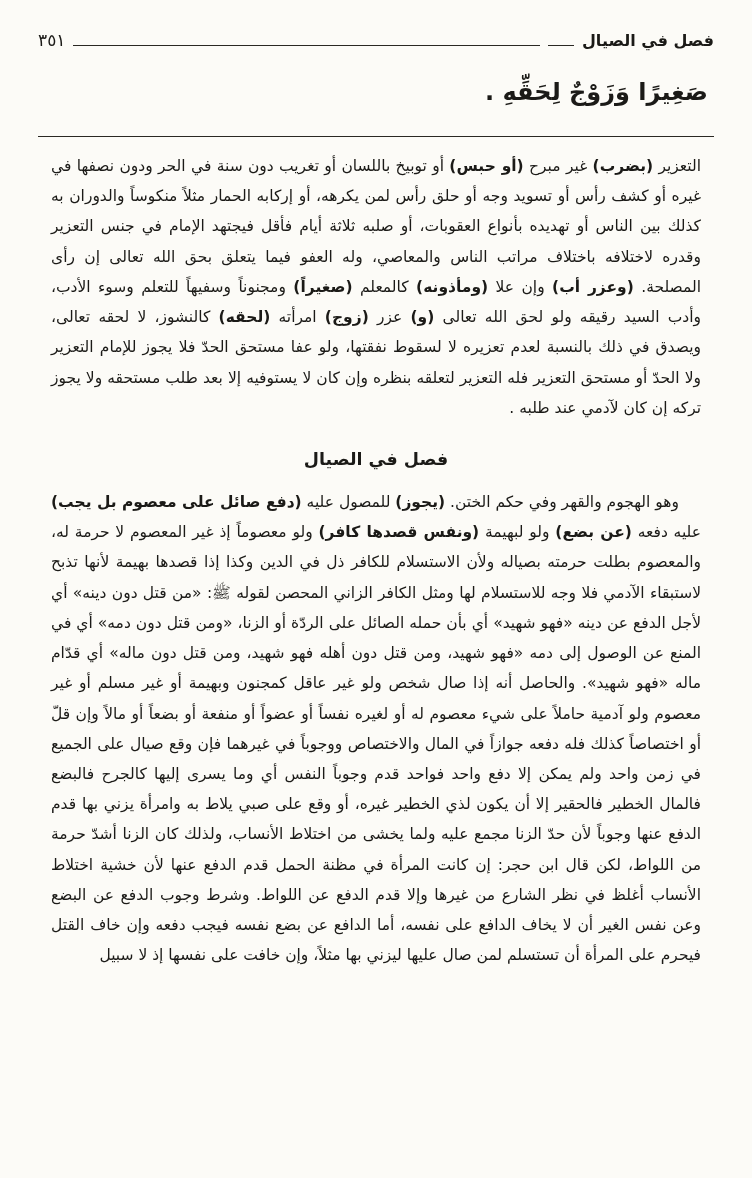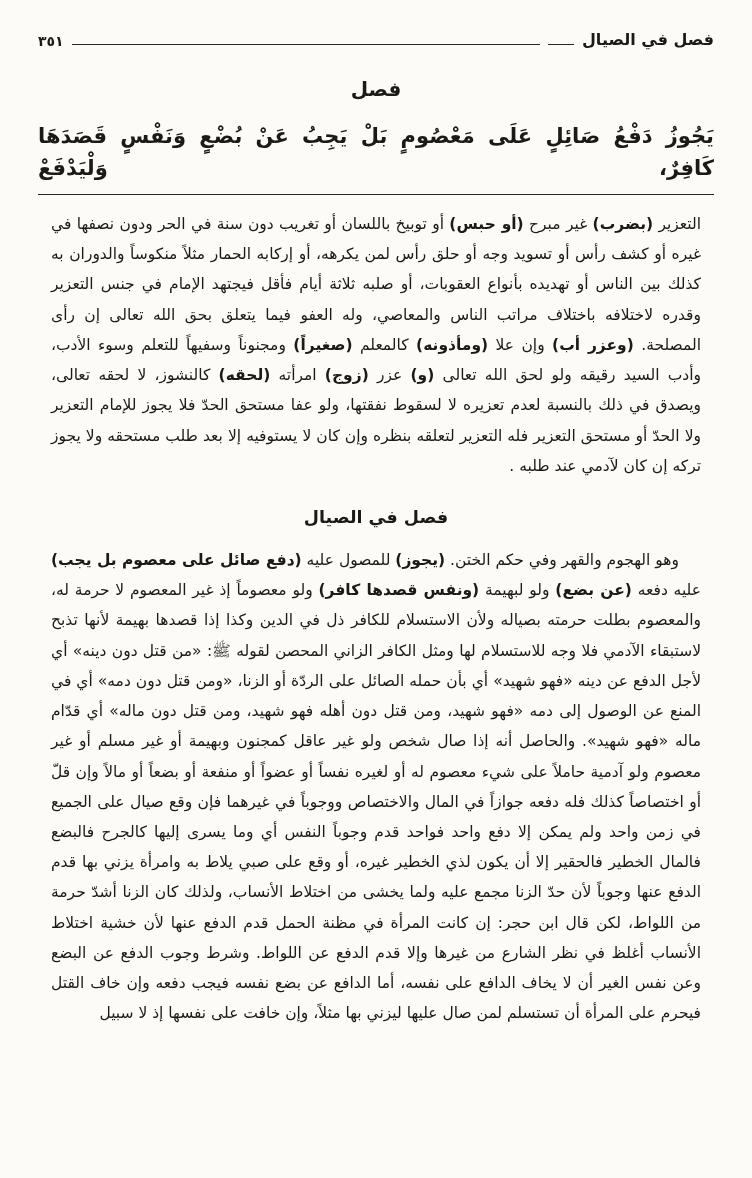--- a/index.html
+++ b/index.html
@@ -37,22 +37,22 @@
   .header-rule {
     flex: 1;
     border-bottom: 1.6px solid #2a2823;
     height: 1px;
     margin-bottom: 6px;
   }
   .header-rule.short {
     flex: 0 0 26px;
   }
   .page-number {
-    font-weight: bold;
-    font-size: 14px;
+    font-weight: normal;
+    font-size: 17px;
     white-space: nowrap;
     padding-bottom: 2px;
   }
   
   .matn-carryover {
     font-size: 24px;
     font-weight: bold;
     text-align: right;
     padding-right: 6px;
     margin: 18px 0 30px 0;
@@ -102,23 +102,22 @@
 
 <div class="page">
 
   <div class="running-header">
     <span class="header-title">فصل في الصيال</span>
     <span class="header-rule short"></span>
     <span class="header-rule"></span>
     <span class="page-number">٣٥١</span>
   </div>
 
+  <div class="matn-carryover">صَغِيرًا وَزَوْجٌ لِحَقِّهِ .</div>
 
-  <div class="fasl-heading">فصل</div>
-  <div class="matn-line">يَجُوزُ دَفْعُ صَائِلٍ عَلَى مَعْصُومٍ بَلْ يَجِبُ عَنْ بُضْعٍ وَنَفْسٍ قَصَدَهَا كَافِرٌ، وَلْيَدْفَعْ</div>
   <hr class="matn-rule">
 
   <p class="commentary"><span>التعزير </span><span class="bold">(بضرب)</span><span> غير مبرح </span><span class="bold">(أو حبس)</span><span> أو توبيخ باللسان أو تغريب دون سنة في الحر ودون نصفها في غيره أو كشف رأس أو تسويد وجه أو حلق رأس لمن يكرهه، أو إركابه الحمار مثلاً منكوساً والدوران به كذلك بين الناس أو تهديده بأنواع العقوبات، أو صلبه ثلاثة أيام فأقل فيجتهد الإمام في جنس التعزير وقدره لاختلافه باختلاف مراتب الناس والمعاصي، وله العفو فيما يتعلق بحق الله تعالى إن رأى المصلحة. </span><span class="bold">(وعزر أب)</span><span> وإن علا </span><span class="bold">(ومأذونه)</span><span> كالمعلم </span><span class="bold">(صغيراً)</span><span> ومجنوناً وسفيهاً للتعلم وسوء الأدب، وأدب السيد رقيقه ولو لحق الله تعالى </span><span class="bold">(و)</span><span> عزر </span><span class="bold">(زوج)</span><span> امرأته </span><span class="bold">(لحقه)</span><span> كالنشوز، لا لحقه تعالى، ويصدق في ذلك بالنسبة لعدم تعزيره لا لسقوط نفقتها، ولو عفا مستحق الحدّ فلا يجوز للإمام التعزير ولا الحدّ أو مستحق التعزير فله التعزير لتعلقه بنظره وإن كان لا يستوفيه إلا بعد طلب مستحقه ولا يجوز تركه إن كان لآدمي عند طلبه .</span></p>
 
   <div class="section-heading">فصل في الصيال</div>
 
   <p class="commentary indent-first"><span>وهو الهجوم والقهر وفي حكم الختن. </span><span class="bold">(يجوز)</span><span> للمصول عليه </span><span class="bold">(دفع صائل على معصوم بل يجب)</span><span> عليه دفعه </span><span class="bold">(عن بضع)</span><span> ولو لبهيمة </span><span class="bold">(ونفس قصدها كافر)</span><span> ولو معصوماً إذ غير المعصوم لا حرمة له، والمعصوم بطلت حرمته بصياله ولأن الاستسلام للكافر ذل في الدين وكذا إذا قصدها بهيمة لأنها تذبح لاستبقاء الآدمي فلا وجه للاستسلام لها ومثل الكافر الزاني المحصن لقوله ﷺ: «من قتل دون دينه» أي لأجل الدفع عن دينه «فهو شهيد» أي بأن حمله الصائل على الردّة أو الزنا، «ومن قتل دون دمه» أي في المنع عن الوصول إلى دمه «فهو شهيد، ومن قتل دون أهله فهو شهيد، ومن قتل دون ماله» أي قدّام ماله «فهو شهيد». والحاصل أنه إذا صال شخص ولو غير عاقل كمجنون وبهيمة أو غير مسلم أو غير معصوم ولو آدمية حاملاً على شيء معصوم له أو لغيره نفساً أو عضواً أو منفعة أو بضعاً أو مالاً وإن قلّ أو اختصاصاً كذلك فله دفعه جوازاً في المال والاختصاص ووجوباً في غيرهما فإن وقع صيال على الجميع في زمن واحد ولم يمكن إلا دفع واحد فواحد قدم وجوباً النفس أي وما يسرى إليها كالجرح فالبضع فالمال الخطير فالحقير إلا أن يكون لذي الخطير غيره، أو وقع على صبي يلاط به وامرأة يزني بها قدم الدفع عنها وجوباً لأن حدّ الزنا مجمع عليه ولما يخشى من اختلاط الأنساب، ولذلك كان الزنا أشدّ حرمة من اللواط، لكن قال ابن حجر: إن كانت المرأة في مظنة الحمل قدم الدفع عنها لأن خشية اختلاط الأنساب أغلظ في نظر الشارع من غيرها وإلا قدم الدفع عن اللواط. وشرط وجوب الدفع عن البضع وعن نفس الغير أن لا يخاف الدافع على نفسه، أما الدافع عن بضع نفسه فيجب دفعه وإن خاف القتل فيحرم على المرأة أن تستسلم لمن صال عليها ليزني بها مثلاً، وإن خافت على نفسها إذ لا سبيل</span></p>
 
 </div>
 

